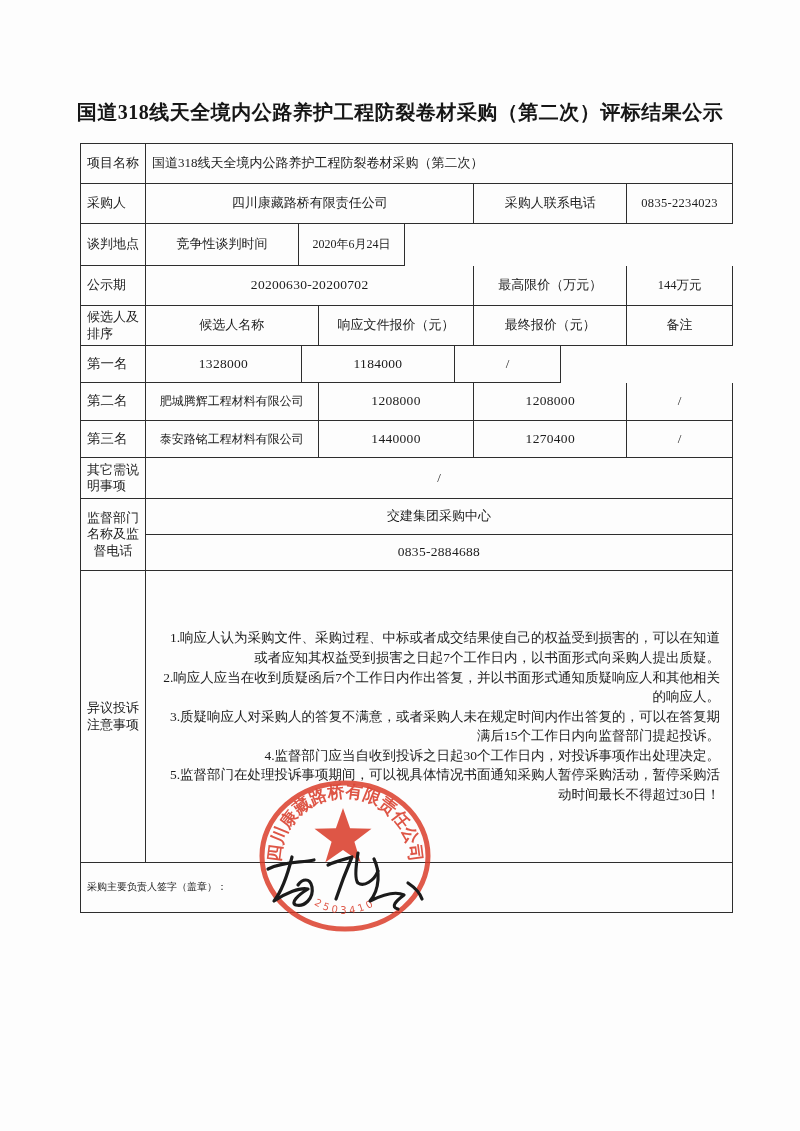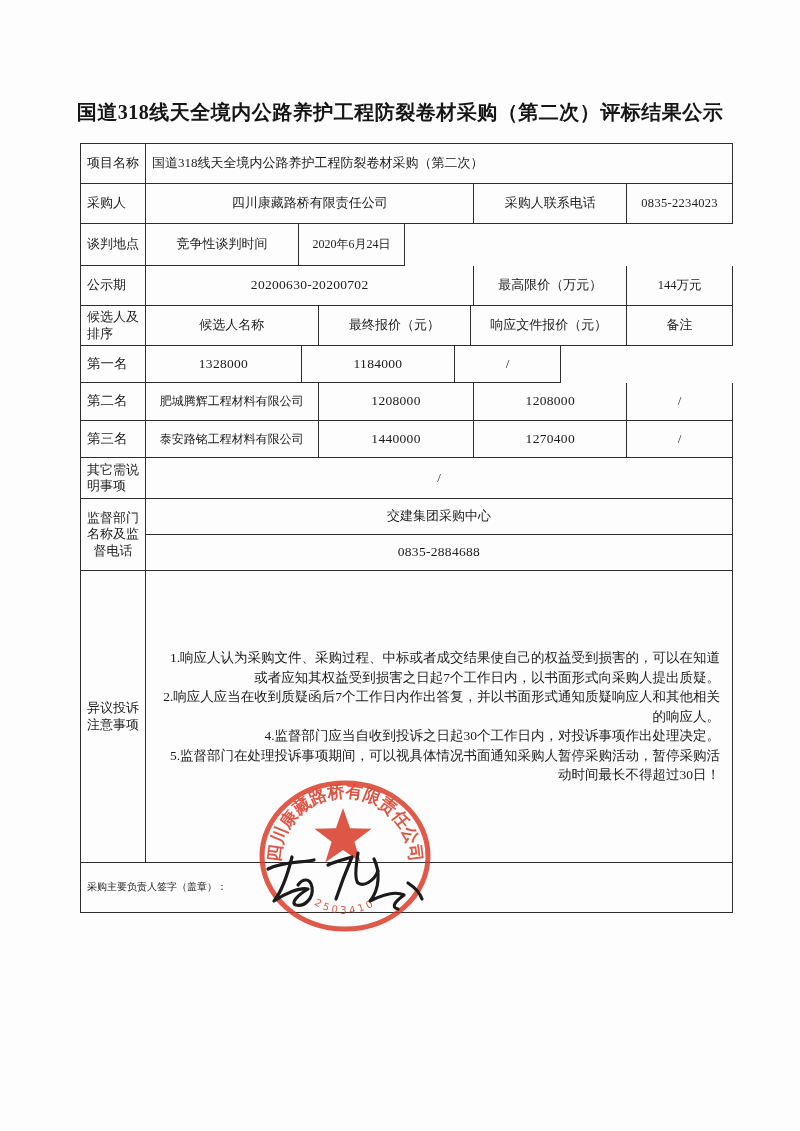--- a/index.html
+++ b/index.html
@@ -69,22 +69,22 @@
     <div class="trow" style="height:40px">
       <div class="cell left lblcol">公示期</div>
       <div class="cell num" style="width:329px">20200630-20200702</div>
       <div class="cell" style="width:153px">最高限价（万元）</div>
       <div class="cell" style="width:106px;font-size:12.5px">144万元</div>
     </div>
 
     <div class="trow" style="height:40px">
       <div class="cell left lblcol">候选人及排序</div>
       <div class="cell" style="width:173px">候选人名称</div>
+      <div class="cell" style="width:156px">响应文件报价（元）</div>
       <div class="cell" style="width:153px">最终报价（元）</div>
-      <div class="cell" style="width:156px">响应文件报价（元）</div>
       <div class="cell" style="width:106px">备注</div>
     </div>
 
     <div class="trow" style="height:37px">
       <div class="cell left lblcol" style="font-size:13.5px">第一名</div>
       <div class="cell num" style="width:156px">1328000</div>
       <div class="cell num" style="width:153px">1184000</div>
       <div class="cell" style="width:106px">/</div>
     </div>
     <div class="trow" style="height:38px">
@@ -114,20 +114,21 @@
         <div class="cell num" style="width:100%;height:36px">0835-2884688</div>
       </div>
     </div>
 
     <div class="trow" style="height:292px">
       <div class="cell lblcol">异议投诉注意事项</div>
       <div class="cell" style="width:588px;align-items:center">
         <div class="objtext">
           <p>1.响应人认为采购文件、采购过程、中标或者成交结果使自己的权益受到损害的，可以在知道或者应知其权益受到损害之日起7个工作日内，以书面形式向采购人提出质疑。</p>
           <p>2.响应人应当在收到质疑函后7个工作日内作出答复，并以书面形式通知质疑响应人和其他相关的响应人。</p>
+          <p>3.质疑响应人对采购人的答复不满意，或者采购人未在规定时间内作出答复的，可以在答复期满后15个工作日内向监督部门提起投诉。</p>
           <p>4.监督部门应当自收到投诉之日起30个工作日内，对投诉事项作出处理决定。</p>
           <p>5.监督部门在处理投诉事项期间，可以视具体情况书面通知采购人暂停采购活动，暂停采购活动时间最长不得超过30日！</p>
         </div>
       </div>
     </div>
 
     <div class="trow sig-row" style="height:50px">
       <div class="cell" style="width:653px">采购主要负责人签字（盖章）：</div>
     </div>
 

